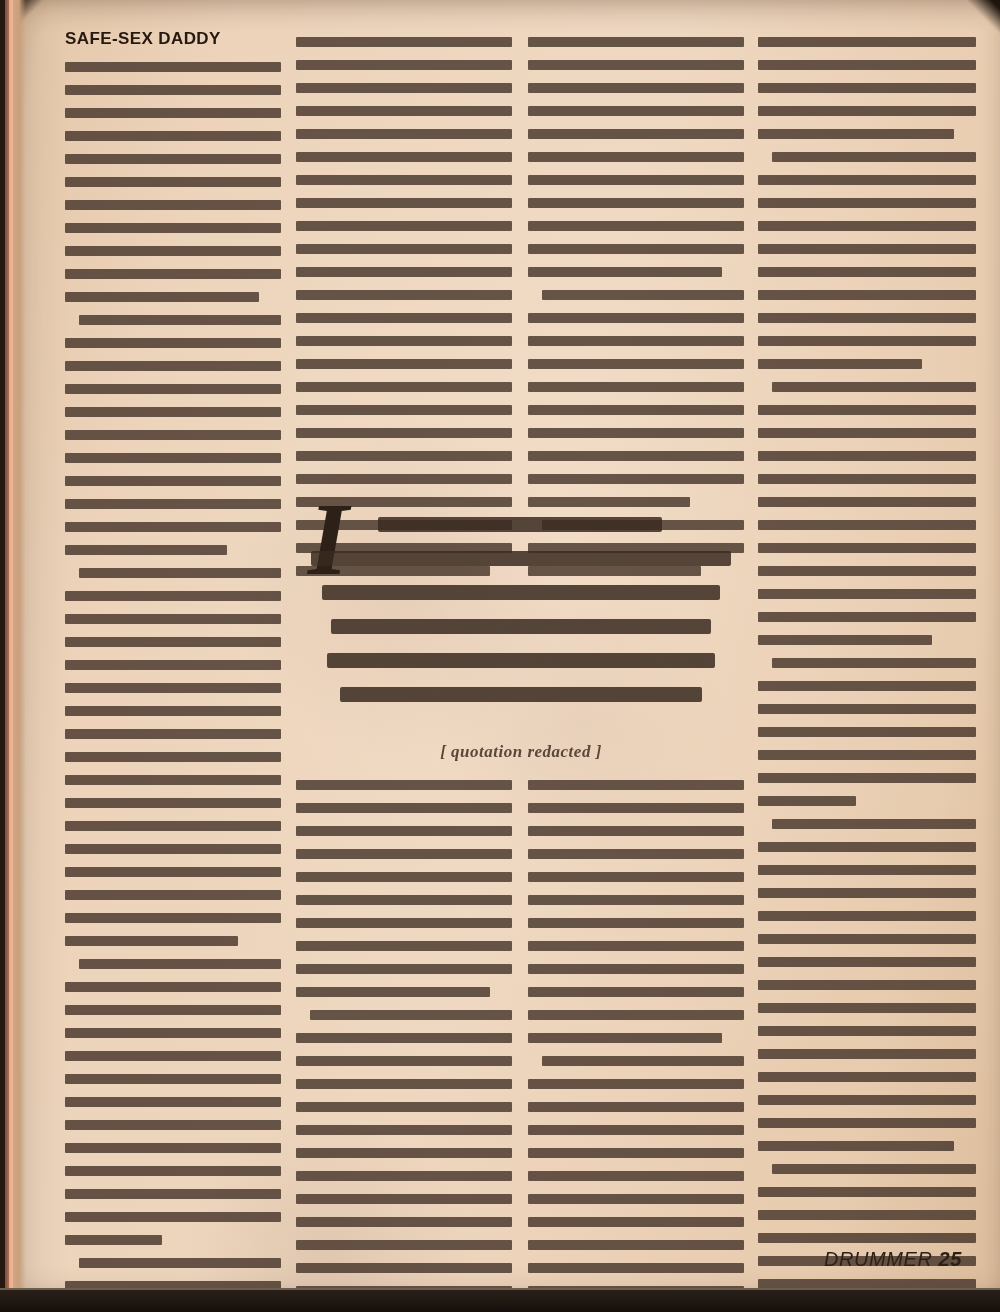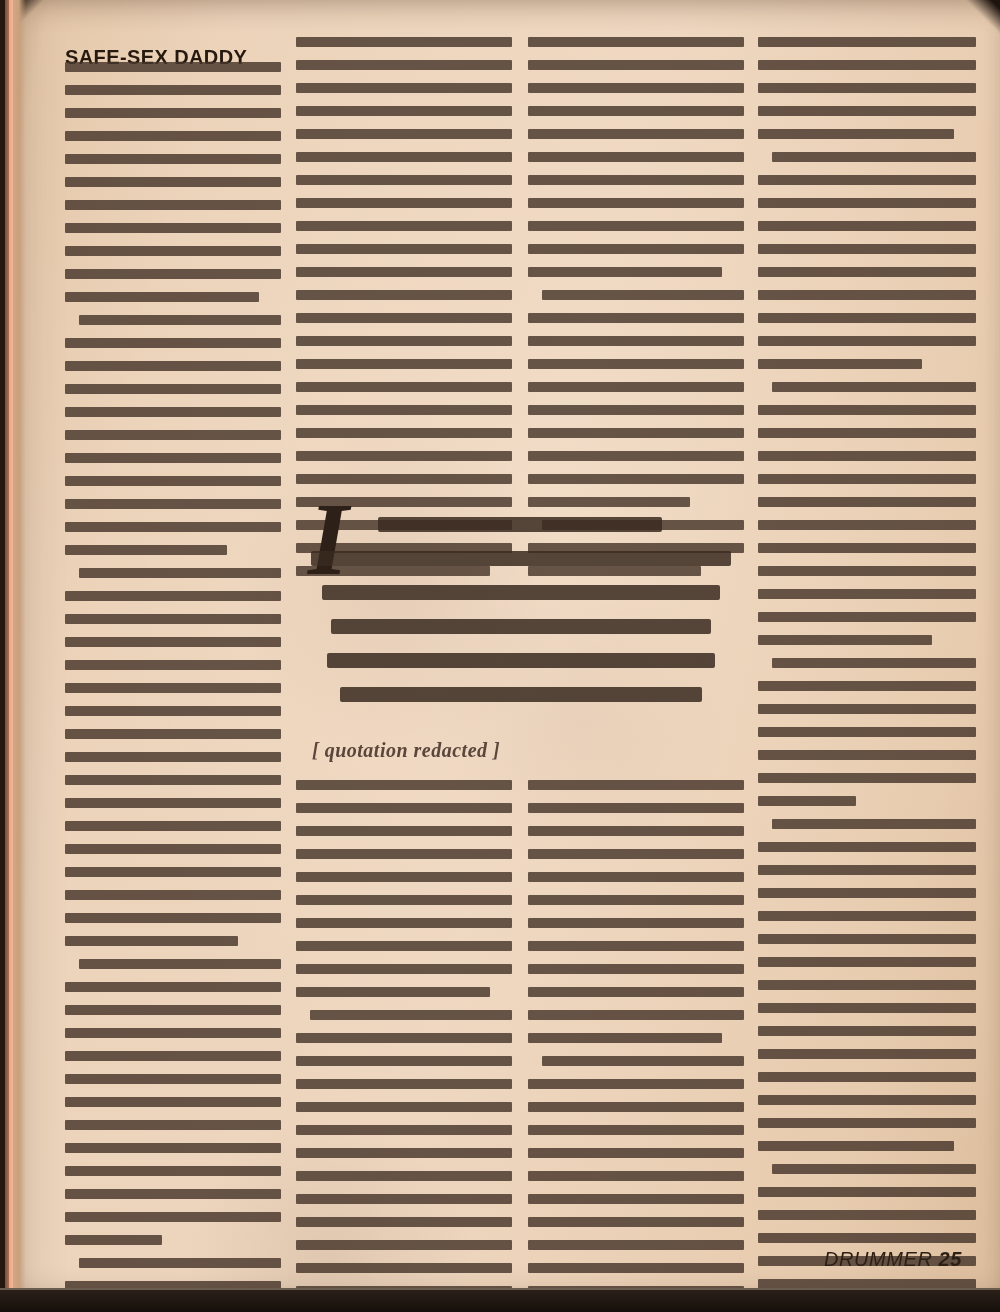--- a/index.html
+++ b/index.html
@@ -47,23 +47,23 @@
     position:absolute;left:0;top:0;width:60px;height:46px;
     background:linear-gradient(135deg,#241811 0 16%, rgba(36,24,17,0) 42%);
   }
   .corner-tr{
     position:absolute;right:0;top:0;width:46px;height:40px;
     background:linear-gradient(225deg,#1d140e 0 10%, rgba(36,24,17,0) 40%);
   }
 
   
   .headline{
-    position:absolute;left:65px;top:33px;width:220px;
+    position:absolute;left:65px;top:18px;width:220px;
     font-family:"Liberation Sans",sans-serif;
-    font-weight:bold;font-size:20px;letter-spacing:.4px;
+    font-weight:bold;font-size:17px;letter-spacing:.4px;
     color:#26190f;
   }
   .col{position:absolute;}
   .col1{left:65px; top:58px; width:216px; height:1198px;}
   .col2t{left:296px;top:33px; width:216px; height:458px;}
   .col2b{left:296px;top:776px;width:216px; height:478px;}
   .col3t{left:528px;top:33px; width:216px; height:458px;}
   .col3b{left:528px;top:776px;width:216px; height:478px;}
   .col4{left:758px; top:33px; width:218px; height:1200px;}
 
@@ -83,22 +83,22 @@
   .dropcap{
     position:absolute;left:8px;top:-6px;
     font-size:104px;line-height:90px;font-weight:bold;font-style:italic;
     color:#2d2018;
   }
   .qlines{position:absolute;left:0;top:8px;width:100%;}
   .qline{height:34px;display:flex;justify-content:center;}
   .qline i{display:block;height:15px;margin-top:9px;background:#3a2a20;opacity:.85;border-radius:2px;}
   .qline.first{justify-content:flex-start;padding-left:78px;}
   .q-redacted{
-    position:absolute;left:12px;bottom:6px;width:100%;
-    text-align:left;font-size:20px;font-weight:bold;font-style:italic;
+    position:absolute;left:0;bottom:6px;width:100%;
+    text-align:center;font-size:17px;font-weight:bold;font-style:italic;
     color:#5a463a;letter-spacing:.5px;
   }
 
   
   .footer{
     position:absolute;right:38px;top:1248px;
     font-style:italic;color:#2c1f16;font-size:20px;
     font-family:"Liberation Sans",sans-serif;letter-spacing:.6px;
   }
   .footer .mag{font-weight:normal;}

